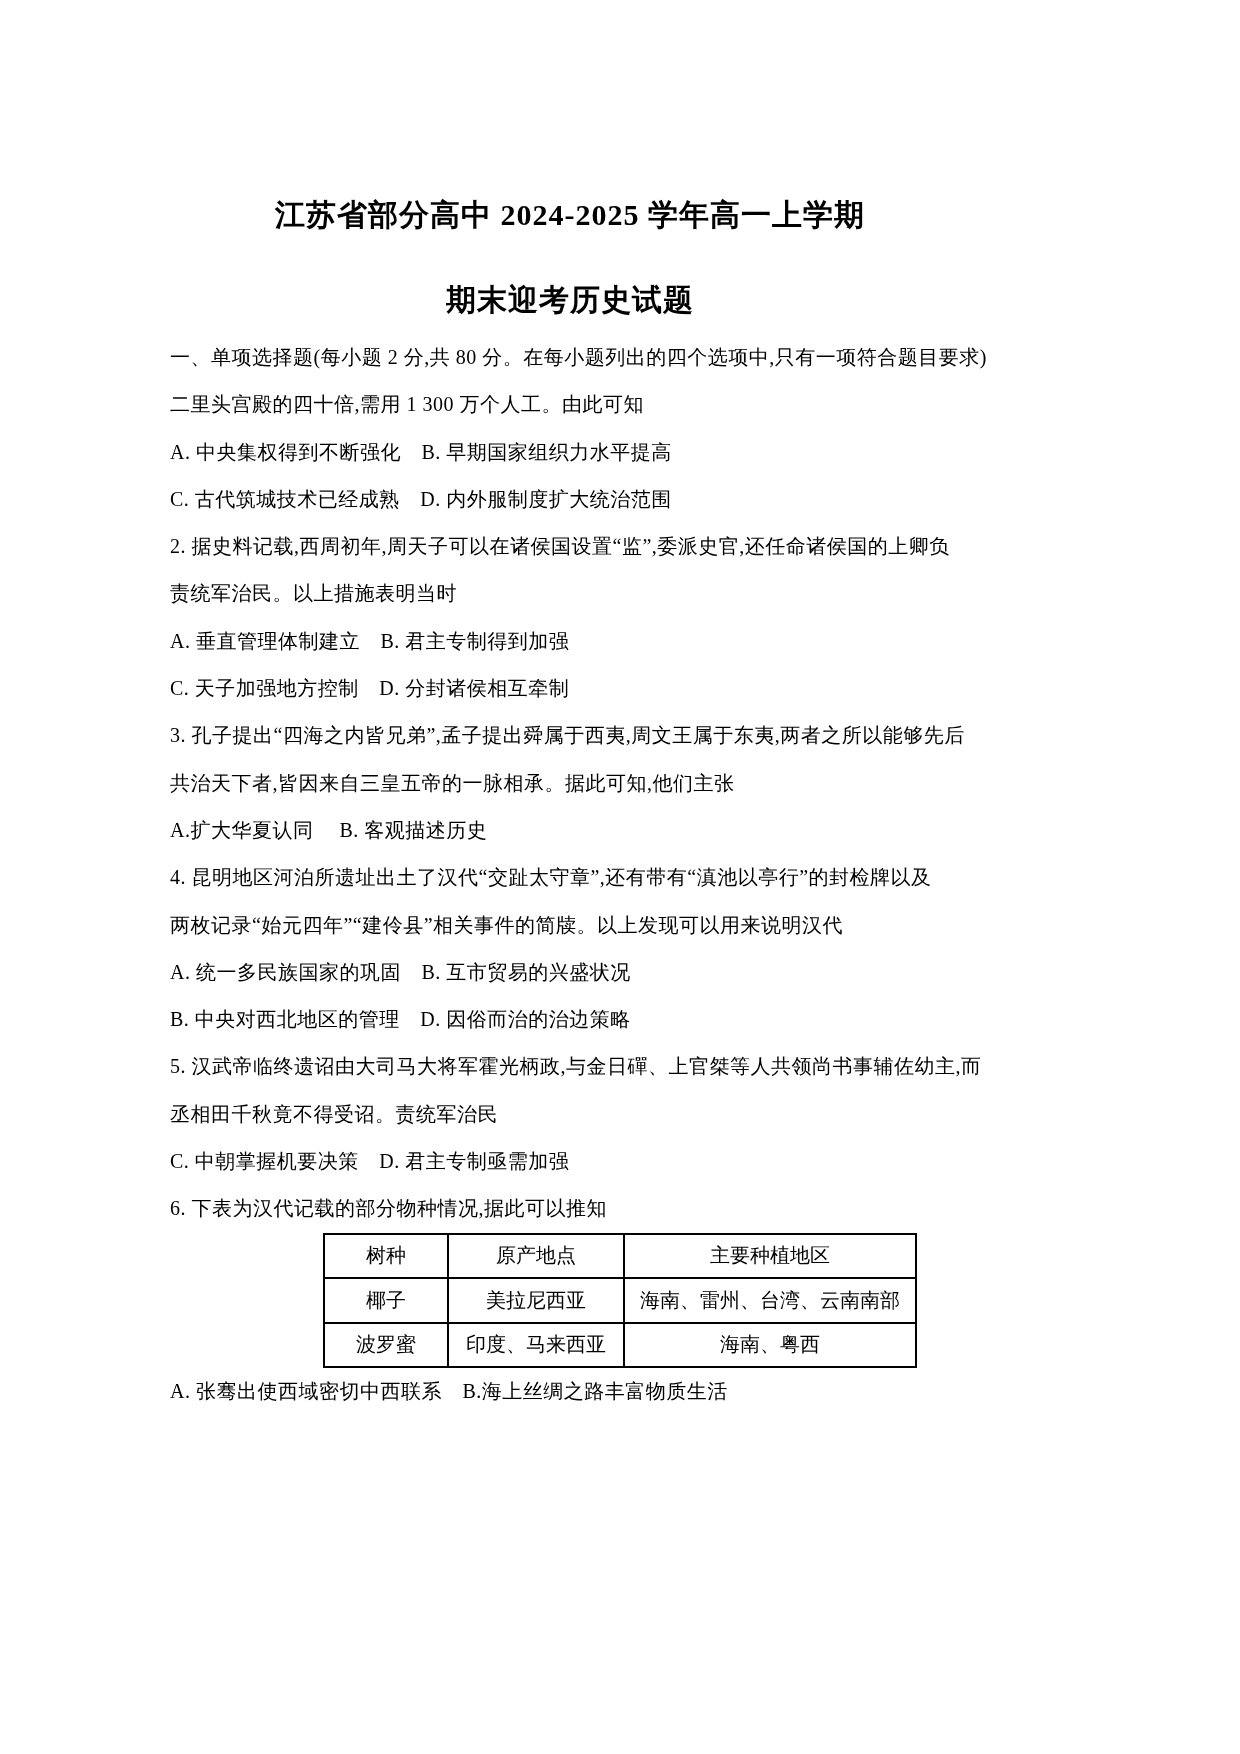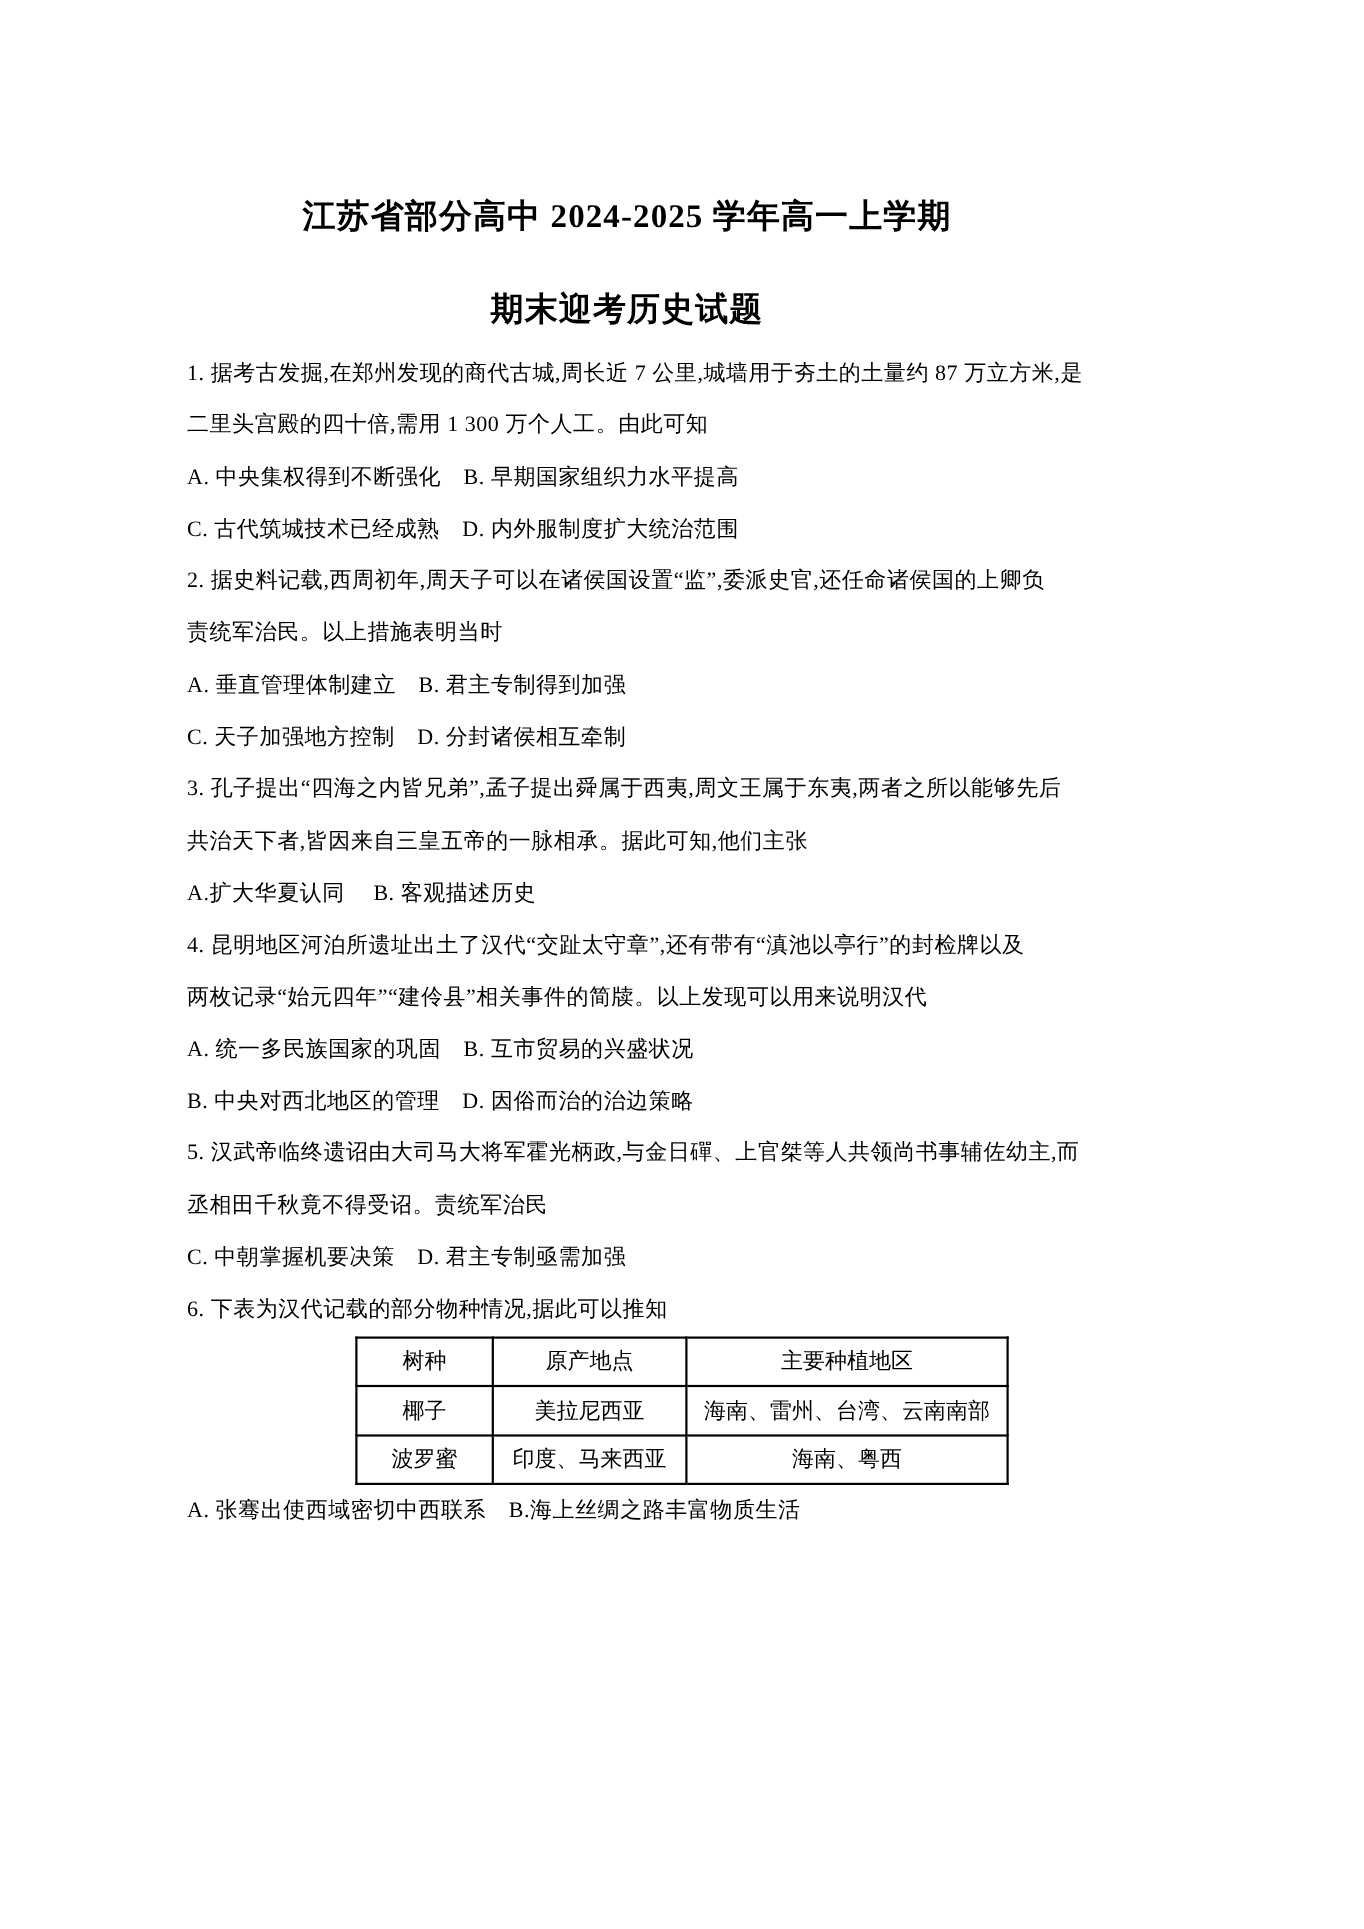--- a/index.html
+++ b/index.html
@@ -16,21 +16,21 @@
     overflow: hidden;
   }
   .page {
     position: absolute;
     inset: 0;
     background: #ffffff;
   }
   .content {
     position: absolute;
     left: 170px;
-    top: 0;
+    top: 18px;
     width: 800px;
   }
   .title {
     font-size: 30px;
     font-weight: 700;
     text-align: center;
     line-height: 40px;
     white-space: nowrap;
     letter-spacing: 1px;
   }
@@ -63,21 +63,21 @@
 </style>
 </head>
 <body>
 
 <div class="page">
   <div class="content">
     <div class="title t1">江苏省部分高中 2024-2025 学年高一上学期</div>
     <div class="title t2">期末迎考历史试题</div>
 
     <div class="body-lines">
-        <div class="line">1. 据考古发掘,在郑州发现的商代古城,周长近 7 公里,城墙用于夯土的土量约 87 万立方米,是</div>
+        <div class="line">一、单项选择题(每小题 2 分,共 80 分。在每小题列出的四个选项中,只有一项符合题目要求)</div>
         <div class="line">二里头宫殿的四十倍,需用 1 300 万个人工。由此可知</div>
         <div class="line">A. 中央集权得到不断强化　B. 早期国家组织力水平提高</div>
         <div class="line">C. 古代筑城技术已经成熟　D. 内外服制度扩大统治范围</div>
         <div class="line">2. 据史料记载,西周初年,周天子可以在诸侯国设置“监”,委派史官,还任命诸侯国的上卿负</div>
         <div class="line">责统军治民。以上措施表明当时</div>
         <div class="line">A. 垂直管理体制建立　B. 君主专制得到加强</div>
         <div class="line">C. 天子加强地方控制　D. 分封诸侯相互牵制</div>
         <div class="line">3. 孔子提出“四海之内皆兄弟”,孟子提出舜属于西夷,周文王属于东夷,两者之所以能够先后</div>
         <div class="line">共治天下者,皆因来自三皇五帝的一脉相承。据此可知,他们主张</div>
         <div class="line">A.扩大华夏认同　 B. 客观描述历史</div>

